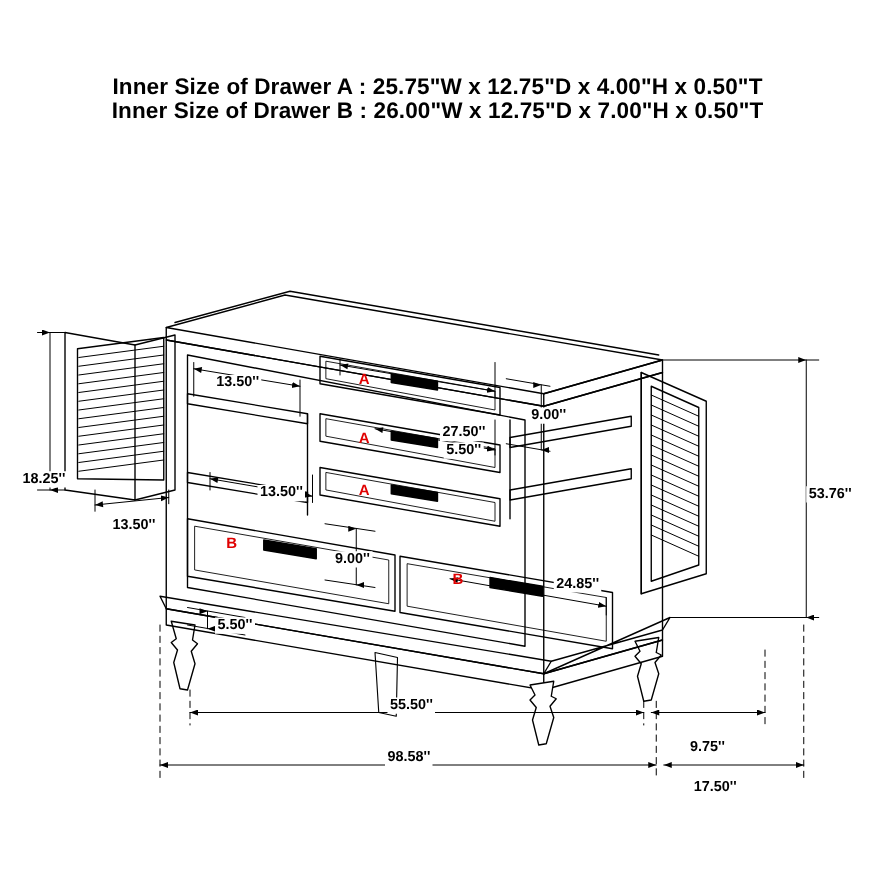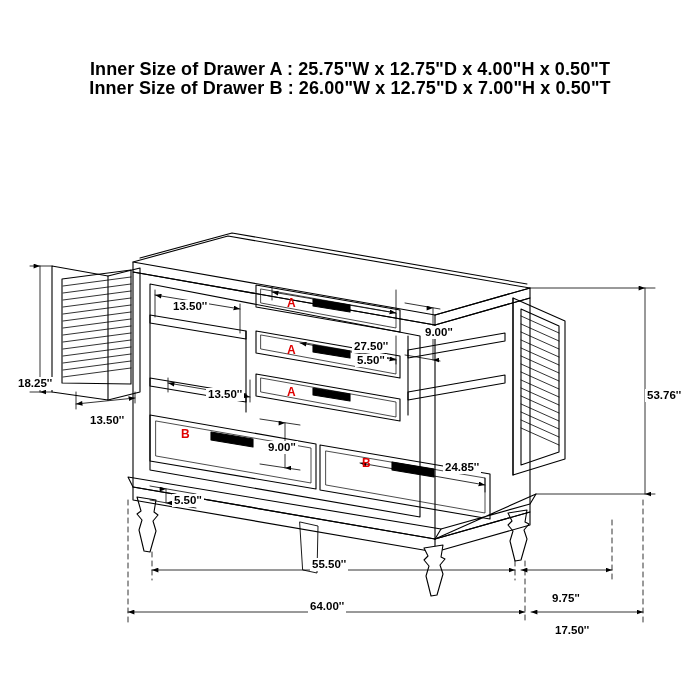--- a/index.html
+++ b/index.html
@@ -248,16 +248,16 @@
   <div class="dim-label" style="left:355px; top:354px;">5.50''</div>
   <div class="dim-label" style="left:423px; top:326px;">9.00''</div>
   <div class="dim-label" style="left:206px; top:388px;">13.50''</div>
   <div class="dim-label" style="left:88px;  top:414px;">13.50''</div>
   <div class="dim-label" style="left:266px; top:441px;">9.00''</div>
   <div class="dim-label" style="left:443px; top:461px;">24.85''</div>
   <div class="dim-label" style="left:172px; top:494px;">5.50''</div>
   <div class="dim-label" style="left:645px; top:389px;">53.76''</div>
   <div class="dim-label" style="left:310px; top:558px;">55.50''</div>
   <div class="dim-label" style="left:550px; top:592px;">9.75''</div>
-  <div class="dim-label" style="left:308px; top:600px;">64.00''</div>
+  <div class="dim-label" style="left:308px; top:600px;">98.58''</div>
   <div class="dim-label" style="left:553px; top:600px;margin-top:24px;">17.50''</div>
 
 </div>
 
 </body></html>

